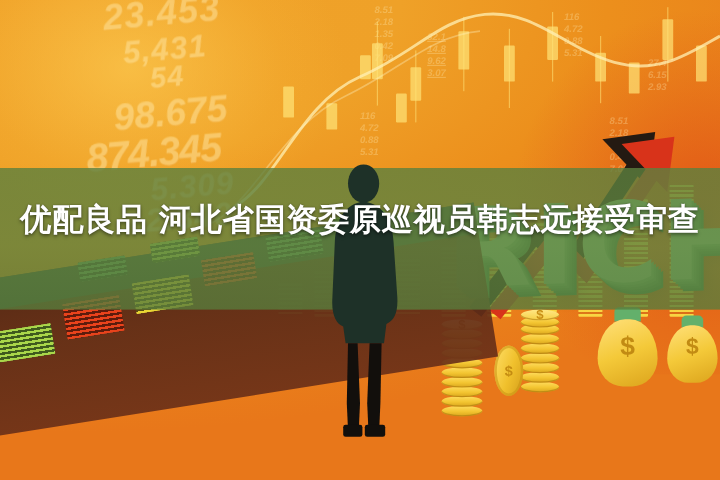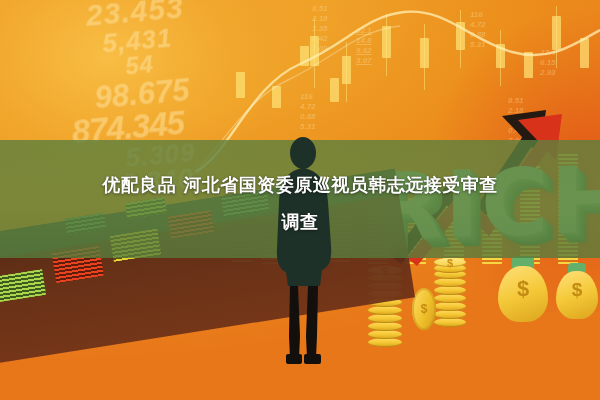--- a/index.html
+++ b/index.html
@@ -109,21 +109,21 @@
   .green-band{
     position:absolute;left:0;top:140px;width:600px;height:118px;
     background:linear-gradient(180deg, rgba(92,128,62,.80) 0%, rgba(96,132,64,.80) 55%, rgba(88,124,60,.80) 100%);
     mix-blend-mode:normal;
   }
 
   
   .headline{
     position:absolute;left:0;top:166px;width:600px;
     text-align:center;color:#ffffff;
-    font-size:18px;font-weight:700;line-height:37px;
+    font-size:26px;font-weight:700;line-height:37px;
     letter-spacing:.5px;
     text-shadow:0 1px 3px rgba(0,0,0,.42),0 0 1px rgba(0,0,0,.5);
     font-family:"DejaVu Sans","Liberation Sans",sans-serif;
   }
 </style>
 </head>
 <body>
 
 <div id="stage">
 
@@ -297,16 +297,15 @@
     <g fill="#120f0c">
       <path d="M22 150 L30 150 L32 200 L31 222 L22 222 L21 200 Z"></path>
       <path d="M40 150 L50 150 L49 200 L48 222 L39 222 L38 200 Z"></path>
       <rect x="18" y="218" width="16" height="10" rx="2"></rect>
       <rect x="36" y="218" width="17" height="10" rx="2"></rect>
     </g>
   </svg>
 
   <div class="headline">
     <div>优配良品 河北省国资委原巡视员韩志远接受审查</div>
-    <div>调查</div>
   </div>
 
 </div>
 
 </body></html>

